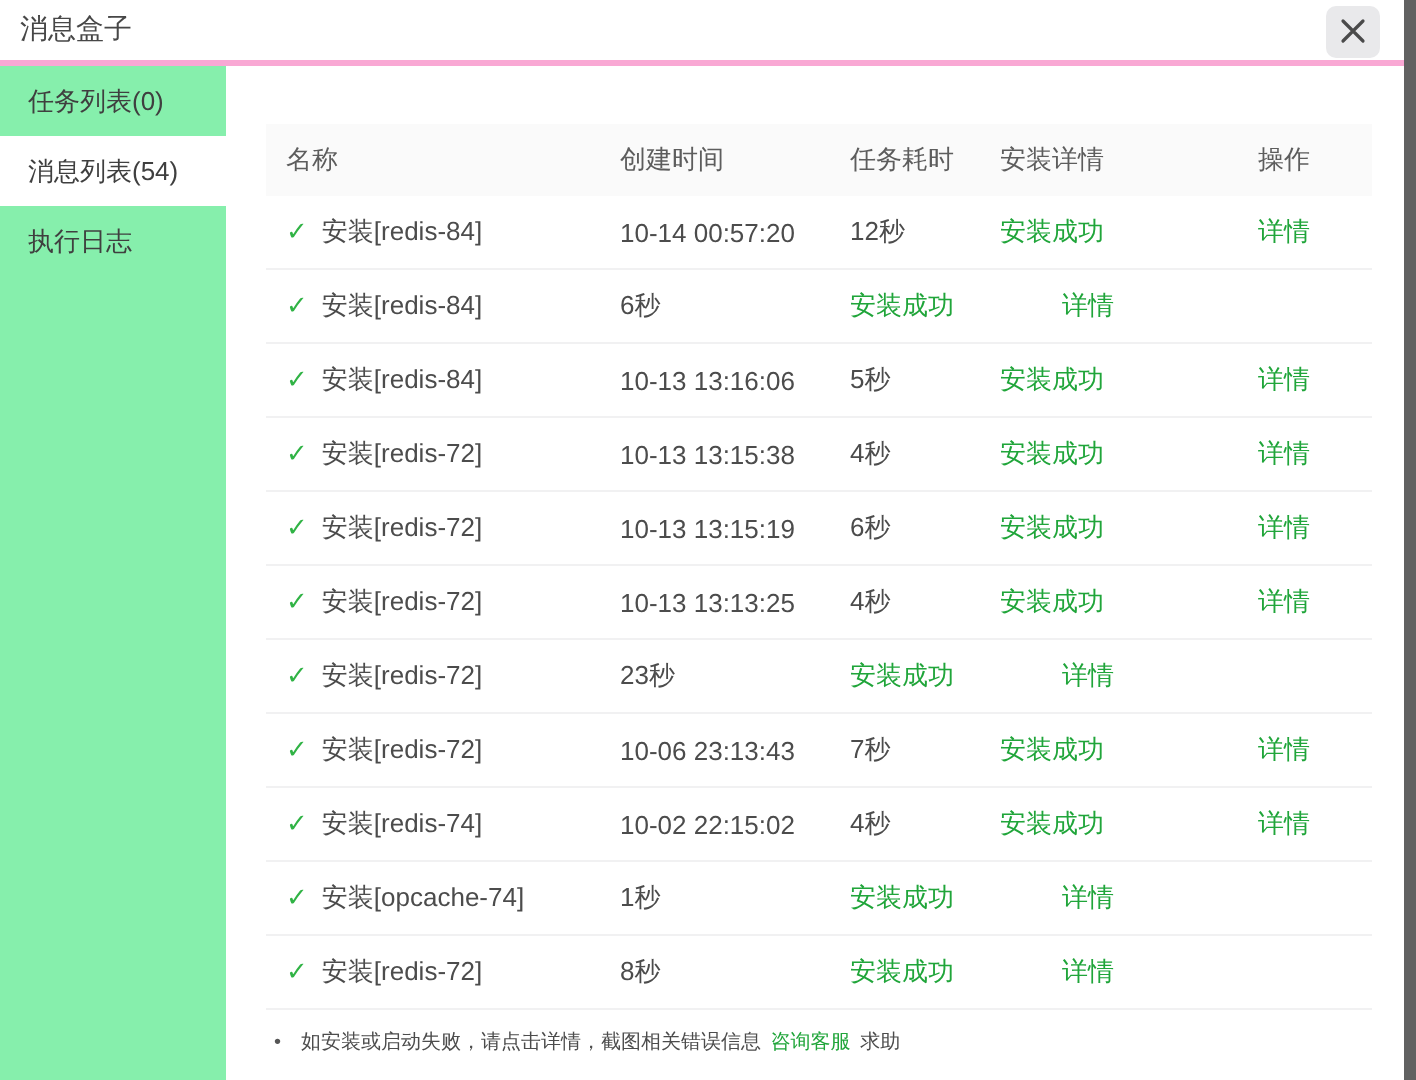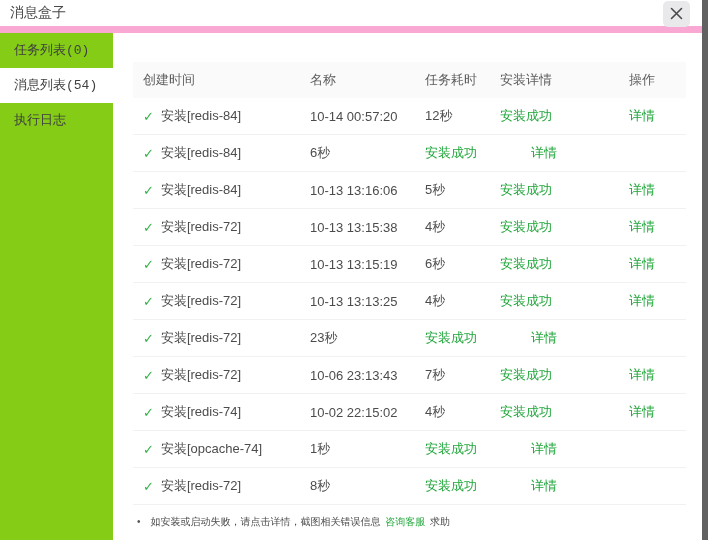--- a/index.html
+++ b/index.html
@@ -2,28 +2,28 @@
 <html style="--green: #20a53a; --check: #30b345;"><head>
 <meta charset="utf-8">
 <style>
   * { margin:0; padding:0; box-sizing:border-box; }
   html,body { width:708px; height:540px; overflow:hidden; }
   body { font-family:"Liberation Sans","DejaVu Sans",sans-serif; background:#fff; }
   .screen { position:relative; width:708px; height:540px; background:#fff; }
   .edge-strip { position:absolute; top:0; right:0; width:6px; height:540px; background:#616161; }
   .dialog { position:absolute; top:0; left:0; width:702px; height:540px; background:#fff; display:flex; flex-direction:column; }
 
-  .titlebar { height:33px; flex:0 0 33px; display:flex; align-items:center; justify-content:space-between; border-bottom:7px solid #f9a8d4; background:#fff; padding:0 12px 0 10px; }
+  .titlebar { height:33px; flex:0 0 33px; display:flex; align-items:center; justify-content:space-between; border-bottom:3px solid #f9a8d4; background:#fff; padding:0 12px 0 10px; }
   .title { font-size:14px; color:#474747; }
   .close-btn { width:27px; height:26px; margin-top:1px; border:none; border-radius:5px; background:#e9e9eb; display:flex; align-items:center; justify-content:center; cursor:pointer; }
   .close-btn svg { display:block; }
 
   .dlg-body { flex:1; display:flex; min-height:0; }
 
-  .sidebar { width:113px; flex:0 0 113px; background:#84cc16;font-family:Liberation Mono, monospace; }
+  .sidebar { width:113px; flex:0 0 113px; background:#86efac; }
   .side-item { height:35px; line-height:35px; padding-left:14px; font-size:13px; color:#3f3f3f; cursor:pointer; }
   .side-item.active { background:#fff; }
 
   .main { flex:1; background:#fff; padding:29px 16px 0 20px; display:flex; flex-direction:column; }
 
   .grid-row { display:grid; grid-template-columns:167px 115px 75px 110px 1fr; align-items:center; }
   .thead { height:36px; background:#fafafa; font-size:13px; color:#5d5d5d; }
   .th { padding-left:10px; }
   .th.right, .td.right { text-align:center; padding-left:0; padding-right:2px; }
 
@@ -56,22 +56,22 @@
     <div class="dlg-body">
 
       <div class="sidebar">
         <div class="side-item">任务列表(0)</div>
         <div class="side-item active">消息列表(54)</div>
         <div class="side-item">执行日志</div>
       </div>
 
       <div class="main">
         <div class="grid-row thead">
+          <div class="th">名称</div>
           <div class="th">创建时间</div>
-          <div class="th">名称</div>
           <div class="th">任务耗时</div>
           <div class="th">安装详情</div>
           <div class="th right">操作</div>
         </div>
 
         <div>
   <div class="grid-row tr">
     <div class="td name">
       <span class="check">✓</span>
       <span>安装[redis-84]</span>

